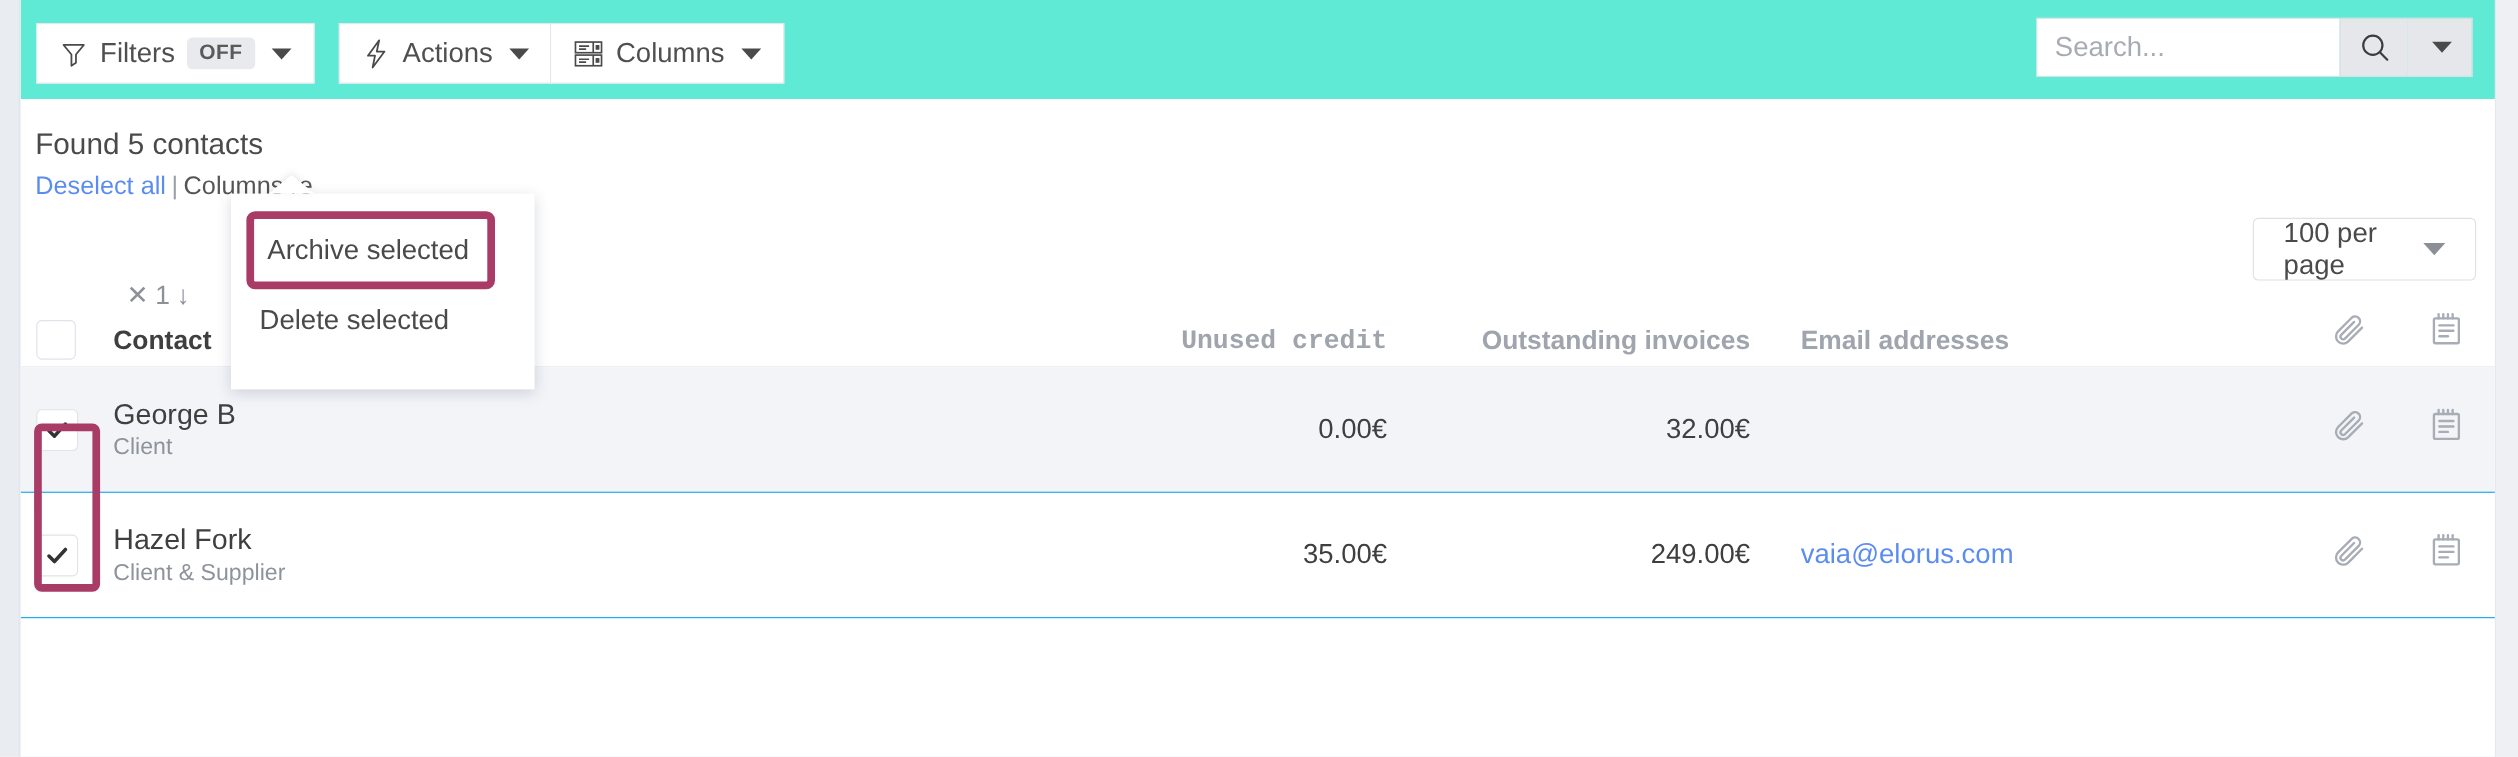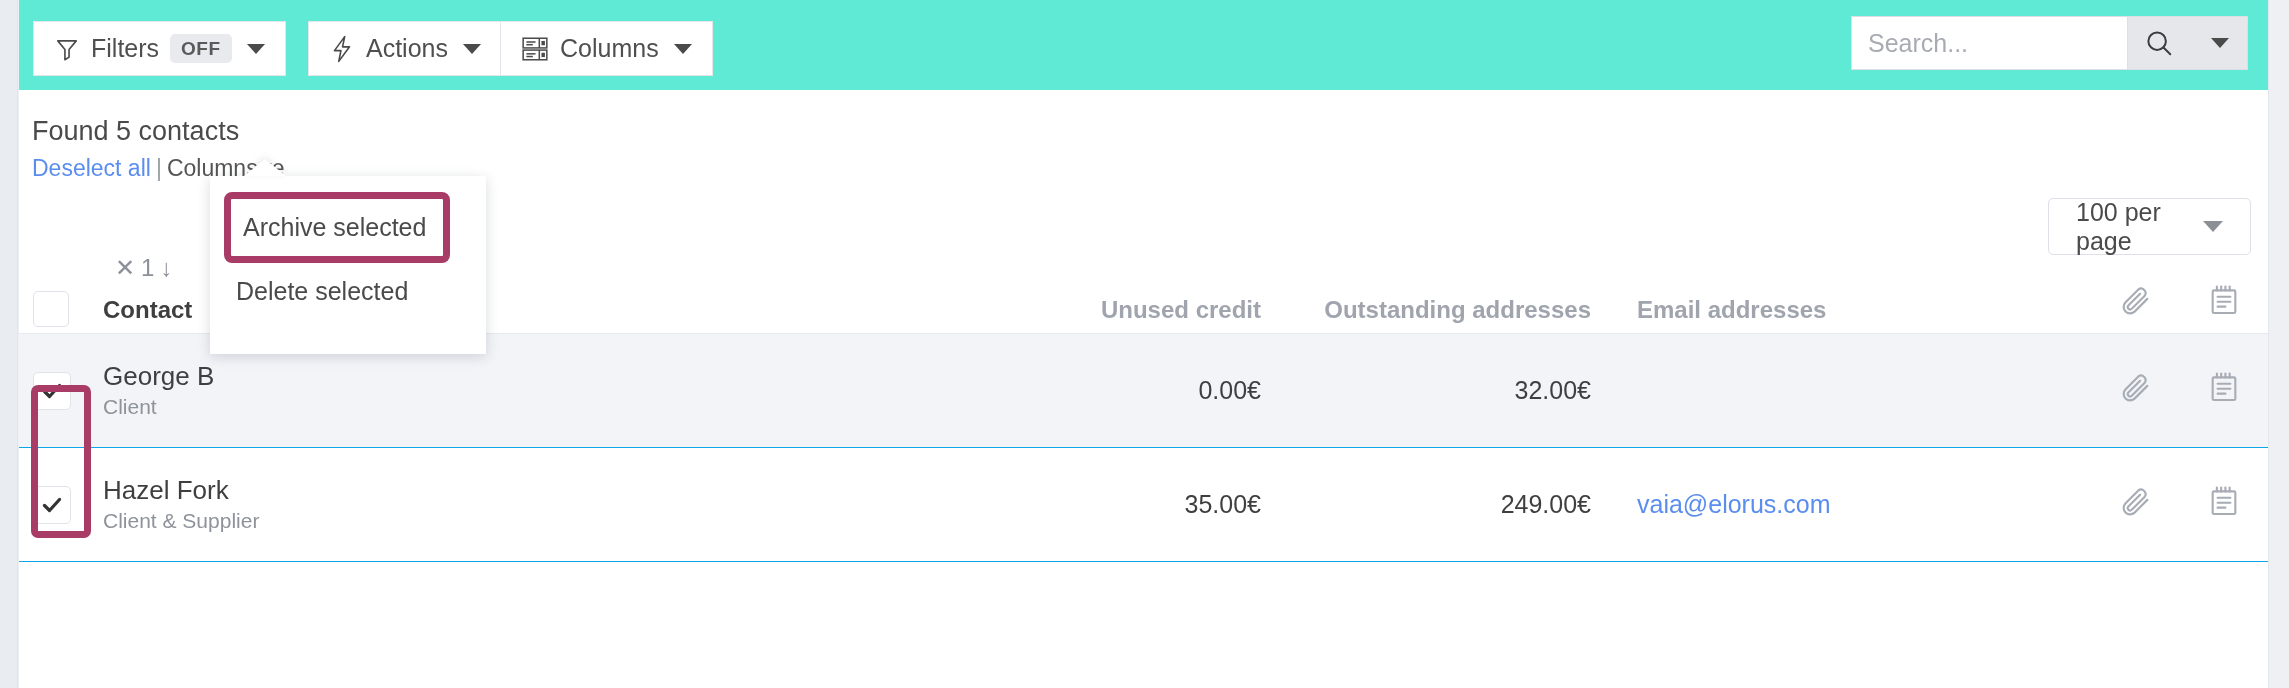--- a/index.html
+++ b/index.html
@@ -194,21 +194,21 @@
   .c-note { width: 89px; flex: 0 0 89px; text-align: center; }
 
   .th {
     font-size: 24px;
     font-weight: 700;
     color: #9fa4ad;
     padding-bottom: 9px;
     box-sizing: border-box;
   }
   .th.contact-th { color: #3f3f3f; padding-left: 18px; }
-  .th.c-credit { padding-right: 24px; }
+  .th.c-credit { padding-right: 24px; font-family: Liberation Mono, monospace; }
   .th.c-invoices { padding-right: 24px; }
   .th.c-emails { padding-left: 22px; }
 
   .sort-indicator {
     position: absolute;
     left: 96px;
     top: -37px;
     display: flex;
     align-items: center;
     gap: 6px;
@@ -396,21 +396,21 @@
           <div class="c-check">
             <div class="sort-indicator">
               <span>✕</span>
               <span>1</span>
               <span>↓</span>
             </div>
             <div class="hdr-checkbox"></div>
           </div>
           <div class="th c-contact contact-th">Contact</div>
           <div class="th c-credit">Unused credit</div>
-          <div class="th c-invoices">Outstanding addresses</div>
+          <div class="th c-invoices">Outstanding invoices</div>
           <div class="th c-emails">Email addresses</div>
           <div class="th c-clip">
             <span class="ico" style="justify-content:center">
               <svg width="34" height="34" viewBox="0 0 24 24" fill="none" stroke="#a7acb5" stroke-width="1.5" stroke-linecap="round">
                 <path d="M20 10.5 11 19.5a4.6 4.6 0 0 1-6.5-6.5l9-9a3.2 3.2 0 0 1 4.5 4.5l-9 9a1.7 1.7 0 0 1-2.4-2.4l8.3-8.3"></path>
               </svg>
             </span>
           </div>
           <div class="th c-note">
             <span class="ico" style="justify-content:center">

